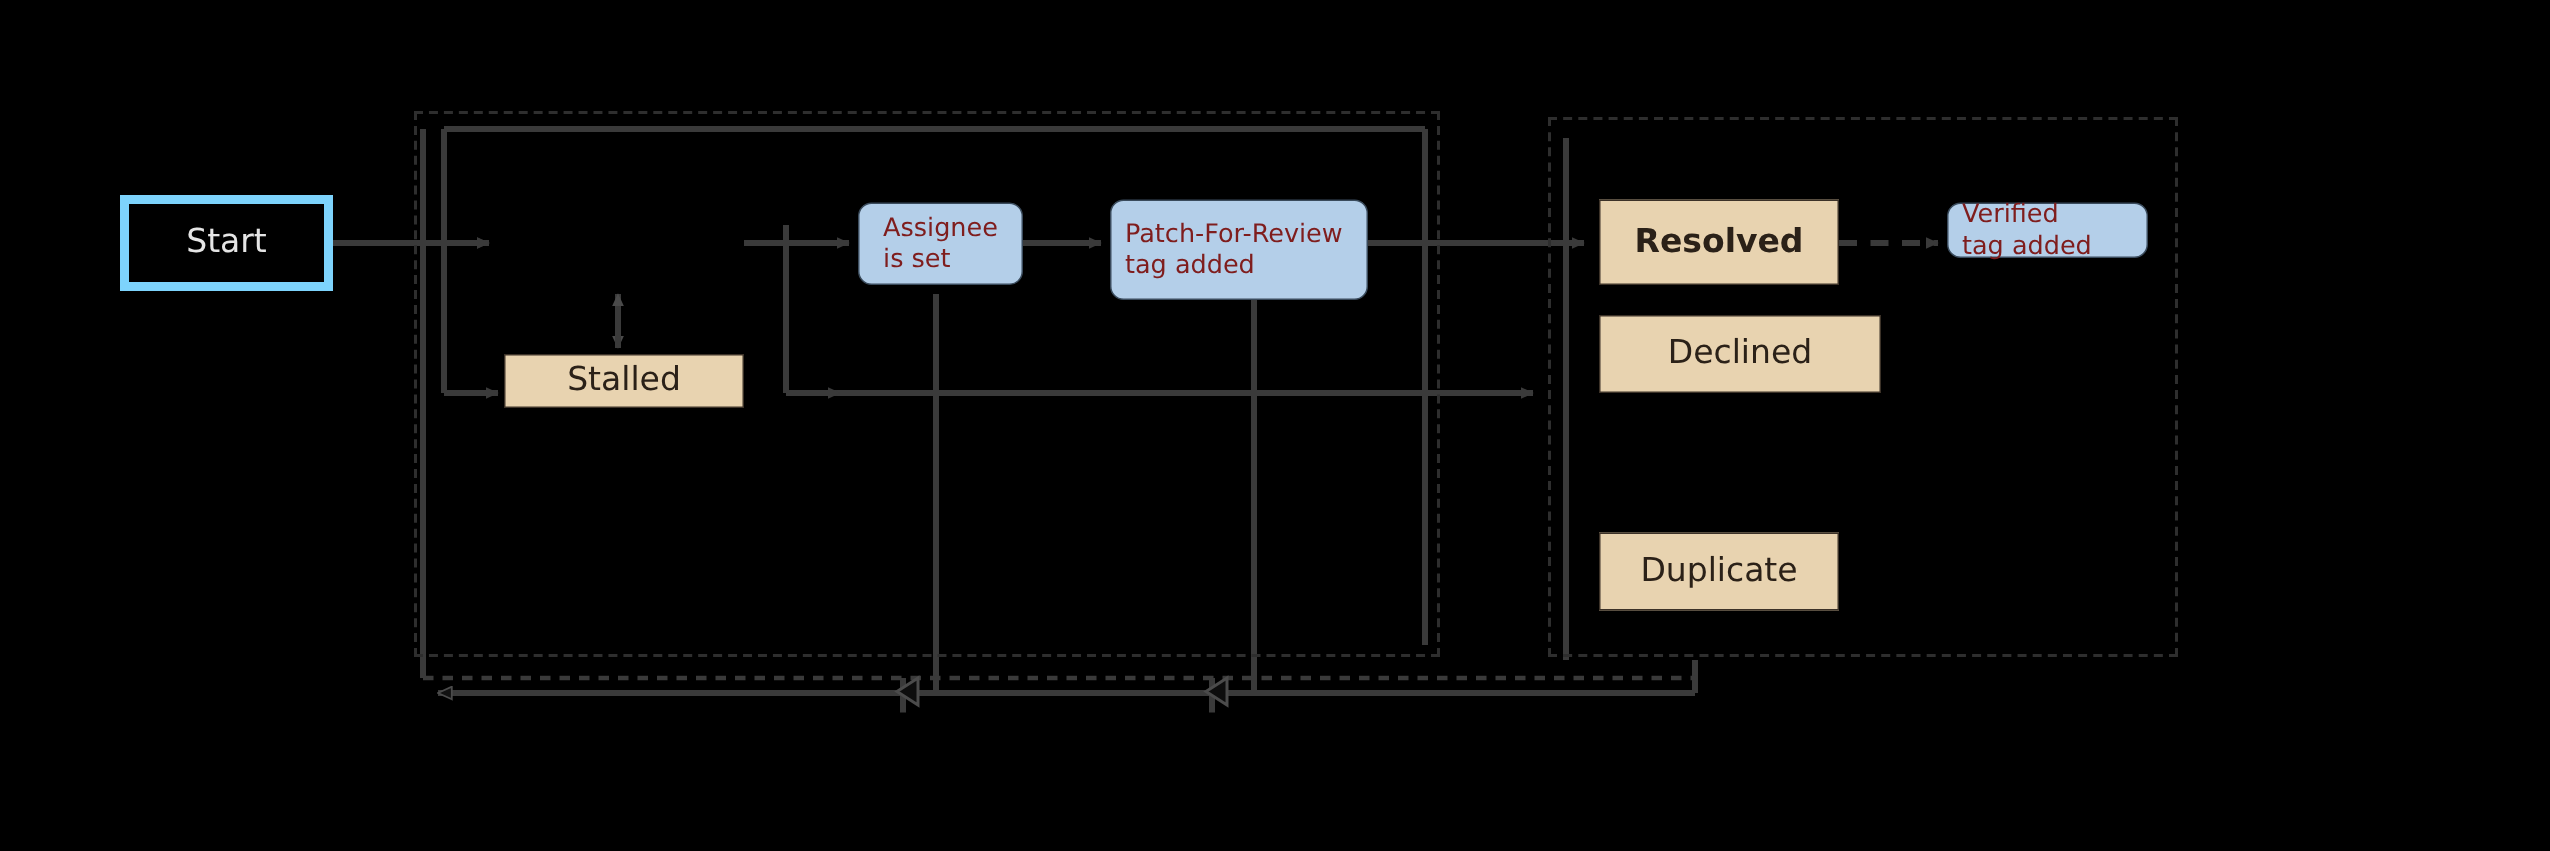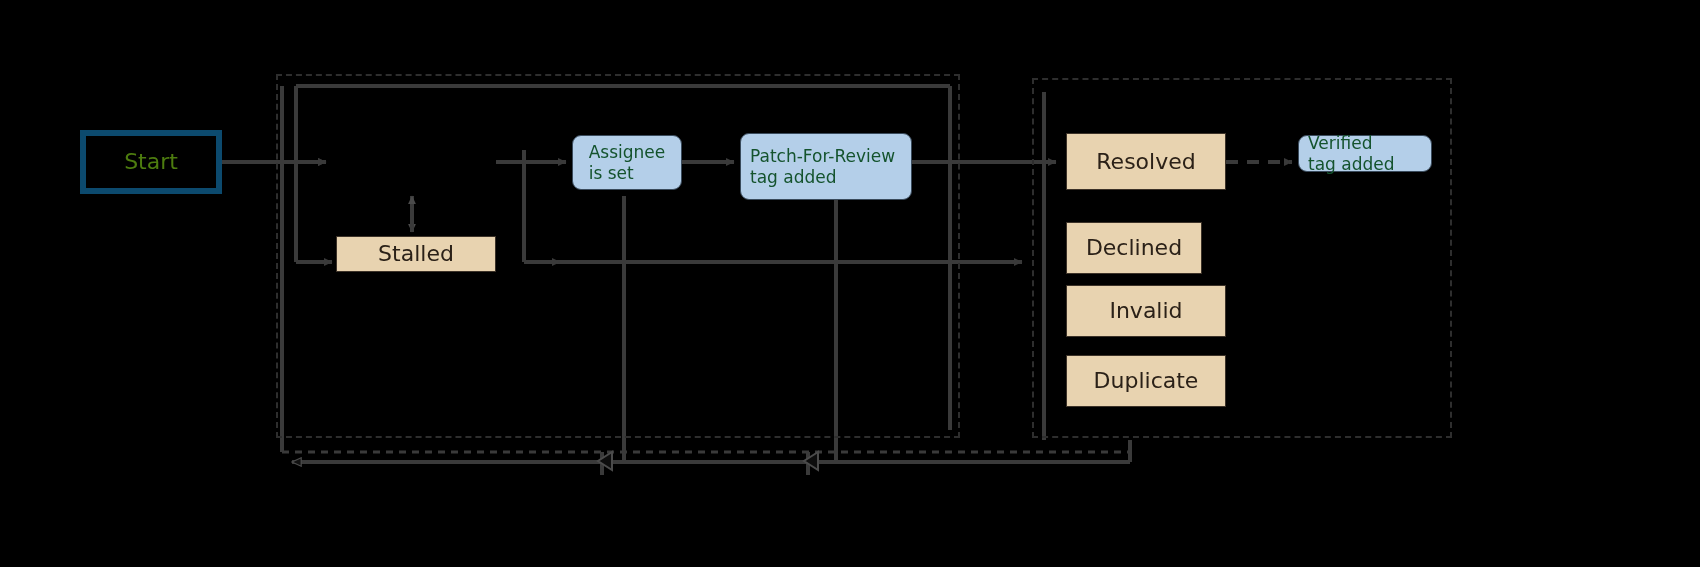--- a/index.html
+++ b/index.html
@@ -36,30 +36,30 @@
   .node-status {
     background: #e8d3b0;
     border: 1.6px solid #3c3228;
     color: #2b2118;
     font-size: 22px;
   }
   .node-tag {
     background: #b4cfe9;
     border: 1.6px solid #3a4b5c;
     border-radius: 9px;
-    color: #14532d;
+    color: #7f1d1d;
     font-size: 17px;
     text-align: left;
     justify-content: flex-start;
     padding-left: 9px;
   }
   .node-start {
     background: #000000;
-    border: 6px solid #0c4a6e;
-    color: #4d7c0f;
+    border: 6px solid #7dd3fc;
+    color: #e5e5e5;
     font-size: 22px;
   }
   .group-box {
     position: absolute;
     box-sizing: border-box;
     border: 2px dashed #2e2e2e;
     background: transparent;
     z-index: 1;
   }
 </style>
@@ -133,24 +133,23 @@
 
 
   <div class="node node-status" style="left:336px; top:236px; width:160px; height:36px;">Stalled</div>
 
   <div class="node node-tag" style="left:572px; top:135px; width:110px; height:55px; justify-content:center; padding-left:0;">Assignee
 is set</div>
 
   <div class="node node-tag" style="left:740px; top:133px; width:172px; height:67px;">Patch-For-Review
 tag added</div>
 
-  <div class="node node-status" style="left:1066px; top:133px; width:160px; height:57px;">Resolved</div>
+  <div class="node node-status" style="left:1066px; top:133px; width:160px; height:57px;font-weight:bold;">Resolved</div>
 
-  <div class="node node-status" style="left:1066px; top:210px; width:136px; height:52px;margin-top:12px;">Declined</div>
+  <div class="node node-status" style="left:1066px; top:210px; width:188px; height:52px;">Declined</div>
 
-  <div class="node node-status" style="left:1066px; top:285px; width:160px; height:52px;">Invalid</div>
 
   <div class="node node-status" style="left:1066px; top:355px; width:160px; height:52px;">Duplicate</div>
 
   <div class="node node-tag" style="left:1298px; top:135px; width:134px; height:37px;">Verified
 tag added</div>
 
 </div>
 
 </body></html>

